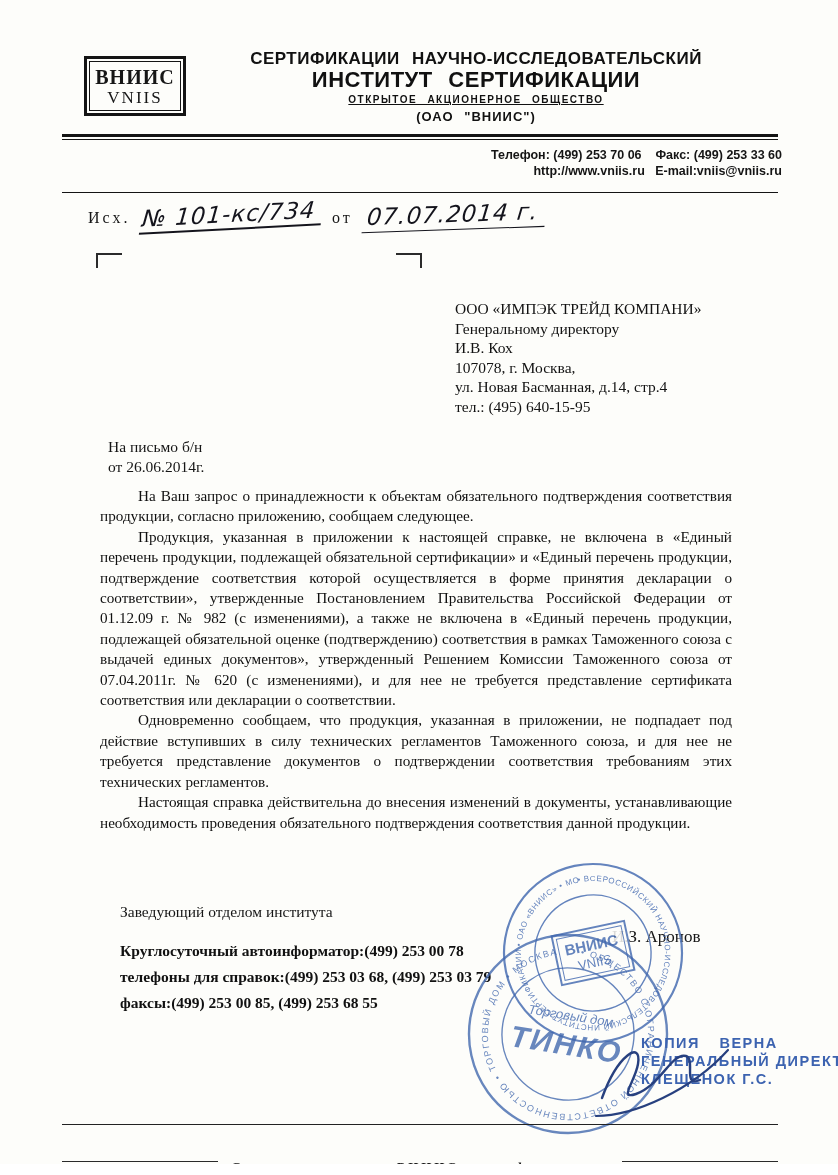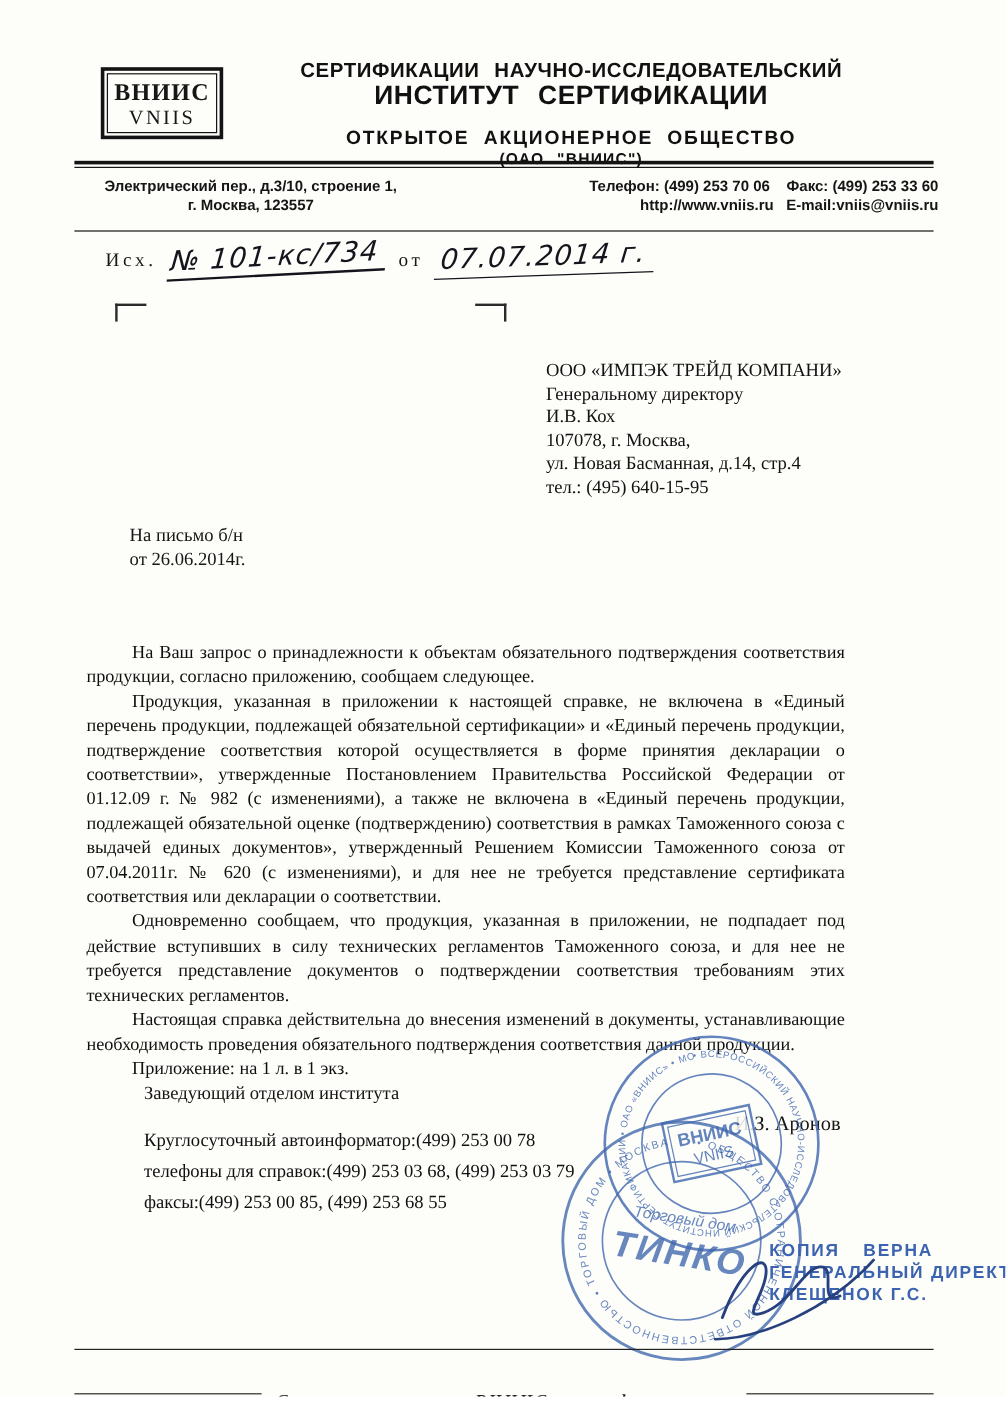--- a/index.html
+++ b/index.html
@@ -19,21 +19,21 @@
     width:92px; height:50px; border:1px solid #141414;
     display:flex; flex-direction:column; align-items:center; justify-content:center;
   }
   .logo-ru { font-weight:bold; font-size:20px; letter-spacing:1px; line-height:22px; }
   .logo-en { font-size:17px; letter-spacing:2px; line-height:19px; }
 
   .org-block { position:absolute; left:196px; top:48px; width:560px; text-align:center;
     font-family:"Liberation Sans", sans-serif; font-weight:bold; color:#111; }
   .org-l1 { font-size:17px; word-spacing:7px; letter-spacing:.5px; line-height:21px; }
   .org-l2 { font-size:22px; word-spacing:9px; letter-spacing:.5px; line-height:21px; }
-  .org-l3 { font-size:16px; word-spacing:6px; letter-spacing:1.5px; line-height:15px; margin-top:18px; }
+  .org-l3 { font-size:10px; word-spacing:6px; letter-spacing:1.5px; line-height:15px; margin-top:2px;text-decoration:underline; }
   .org-l4 { font-size:13px; word-spacing:6px; letter-spacing:1px; line-height:17px; margin-top:1px; }
 
   .rule-double { position:absolute; left:62px; top:134px; width:716px; height:6px;
     border-top:3.5px solid #141414; border-bottom:1.5px solid #141414; }
   .rule-thin { position:absolute; left:62px; top:192px; width:716px; border-top:1.5px solid #141414; }
 
   .addr-block { position:absolute; left:64px; top:147px; width:290px; text-align:center;
     font-family:"Liberation Sans", sans-serif; font-weight:bold; font-size:12.5px; line-height:16px; color:#151515; }
   .contact-block { position:absolute; left:452px; top:147px; width:330px; text-align:right;
     font-family:"Liberation Sans", sans-serif; font-weight:bold; font-size:12.5px; line-height:16px; color:#151515; }
@@ -51,31 +51,31 @@
     border-top:2px solid #2b2b2b; border-left:2px solid #2b2b2b; }
   .corner-right { position:absolute; left:396px; top:253px; width:26px; height:15px;
     border-top:2px solid #2b2b2b; border-right:2px solid #2b2b2b; }
 
   
   .recipient { position:absolute; left:455px; top:299px; font-size:15.5px; line-height:19.5px; color:#121212; }
 
   .regarding { position:absolute; left:108px; top:437px; font-size:15.5px; line-height:19.5px; }
 
   
-  .body-text { position:absolute; left:72px; top:486px; width:632px;
-    font-size:15.2px; line-height:20.4px; text-align:justify; color:#101010;margin-top:48px; }
+  .body-text { position:absolute; left:100px; top:486px; width:632px;
+    font-size:15.2px; line-height:20.4px; text-align:justify; color:#101010; }
   .body-text p { text-indent:38px; margin:0; }
   .attachment { text-indent:38px; margin-top:5px; text-align:left; }
 
   
   .sig-position { position:absolute; left:120px; top:903px; font-size:15.5px; }
   .sig-name { position:absolute; left:612px; top:927px; font-size:17px; }
 
   
-  .footer-contacts { position:absolute; left:120px; top:938px; font-weight:normal;
+  .footer-contacts { position:absolute; left:120px; top:938px; font-weight:bold;
     font-size:15.5px; line-height:26px; color:#111; }
 
   
   .stamp { position:absolute; }
   .stamp text, .stamp textPath { font-family:"Liberation Sans", sans-serif; }
   .stamp-vniis { left:498px; top:858px; opacity:.85; transform:rotate(-12deg); }
   .stamp-company { left:462px; top:928px; opacity:.78; transform:rotate(9deg); }
 
   .copy-stamp { position:absolute; left:641px; top:1034px; width:185px; z-index:5;
     font-family:"Liberation Sans", sans-serif; font-weight:bold; color:#3c63b0;
@@ -107,24 +107,20 @@
 
   <div class="org-block">
     <div class="org-l1">СЕРТИФИКАЦИИ НАУЧНО-ИССЛЕДОВАТЕЛЬСКИЙ</div>
     <div class="org-l2">ИНСТИТУТ СЕРТИФИКАЦИИ</div>
     <div class="org-l3">ОТКРЫТОЕ АКЦИОНЕРНОЕ ОБЩЕСТВО</div>
     <div class="org-l4">(ОАО "ВНИИС")</div>
   </div>
 
   <div class="rule-double"></div>
 
-  <div class="addr-block">
-    <div>Электрический пер., д.3/10, строение 1,</div>
-    <div>г. Москва, 123557</div>
-  </div>
 
   <div class="contact-block">
     <div>Телефон: (499) 253 70 06&nbsp;&nbsp;&nbsp;&nbsp;Факс: (499) 253 33 60</div>
     <div>http://www.vniis.ru&nbsp;&nbsp;&nbsp;E-mail:vniis@vniis.ru</div>
   </div>
 
   <div class="rule-thin"></div>
 
   <div class="ref-line">
     <span class="ref-typed">Исх.</span>
@@ -148,21 +144,20 @@
   <div class="regarding">
     <div>На письмо б/н</div>
     <div>от 26.06.2014г.</div>
   </div>
 
   <div class="body-text">
     <p>На Ваш запрос о принадлежности к объектам обязательного подтверждения соответствия продукции, согласно приложению, сообщаем следующее.</p>
     <p>Продукция, указанная в приложении к настоящей справке, не включена в «Единый перечень продукции, подлежащей обязательной сертификации» и «Единый перечень продукции, подтверждение соответствия которой осуществляется в форме принятия декларации о соответствии», утвержденные Постановлением Правительства Российской Федерации от 01.12.09 г. № 982 (с изменениями), а также не включена в «Единый перечень продукции, подлежащей обязательной оценке (подтверждению) соответствия в рамках Таможенного союза с выдачей единых документов», утвержденный Решением Комиссии Таможенного союза от 07.04.2011г. № 620 (с изменениями), и для нее не требуется представление сертификата соответствия или декларации о соответствии.</p>
     <p>Одновременно сообщаем, что продукция, указанная в приложении, не подпадает под действие вступивших в силу технических регламентов Таможенного союза, и для нее не требуется представление документов о подтверждении соответствия требованиям этих технических регламентов.</p>
     <p>Настоящая справка действительна до внесения изменений в документы, устанавливающие необходимость проведения обязательного подтверждения соответствия данной продукции.</p>
-    <p class="attachment">Приложение: на 1 л. в 1 экз.</p>
   </div>
 
   <div class="sig-position">Заведующий отделом института</div>
   <div class="sig-name">И.З. Аронов</div>
 
   <div class="footer-contacts">
     <div>Круглосуточный автоинформатор:(499) 253 00 78</div>
     <div>телефоны для справок:(499) 253 03 68, (499) 253 03 79</div>
     <div>факсы:(499) 253 00 85, (499) 253 68 55</div>
   </div>

